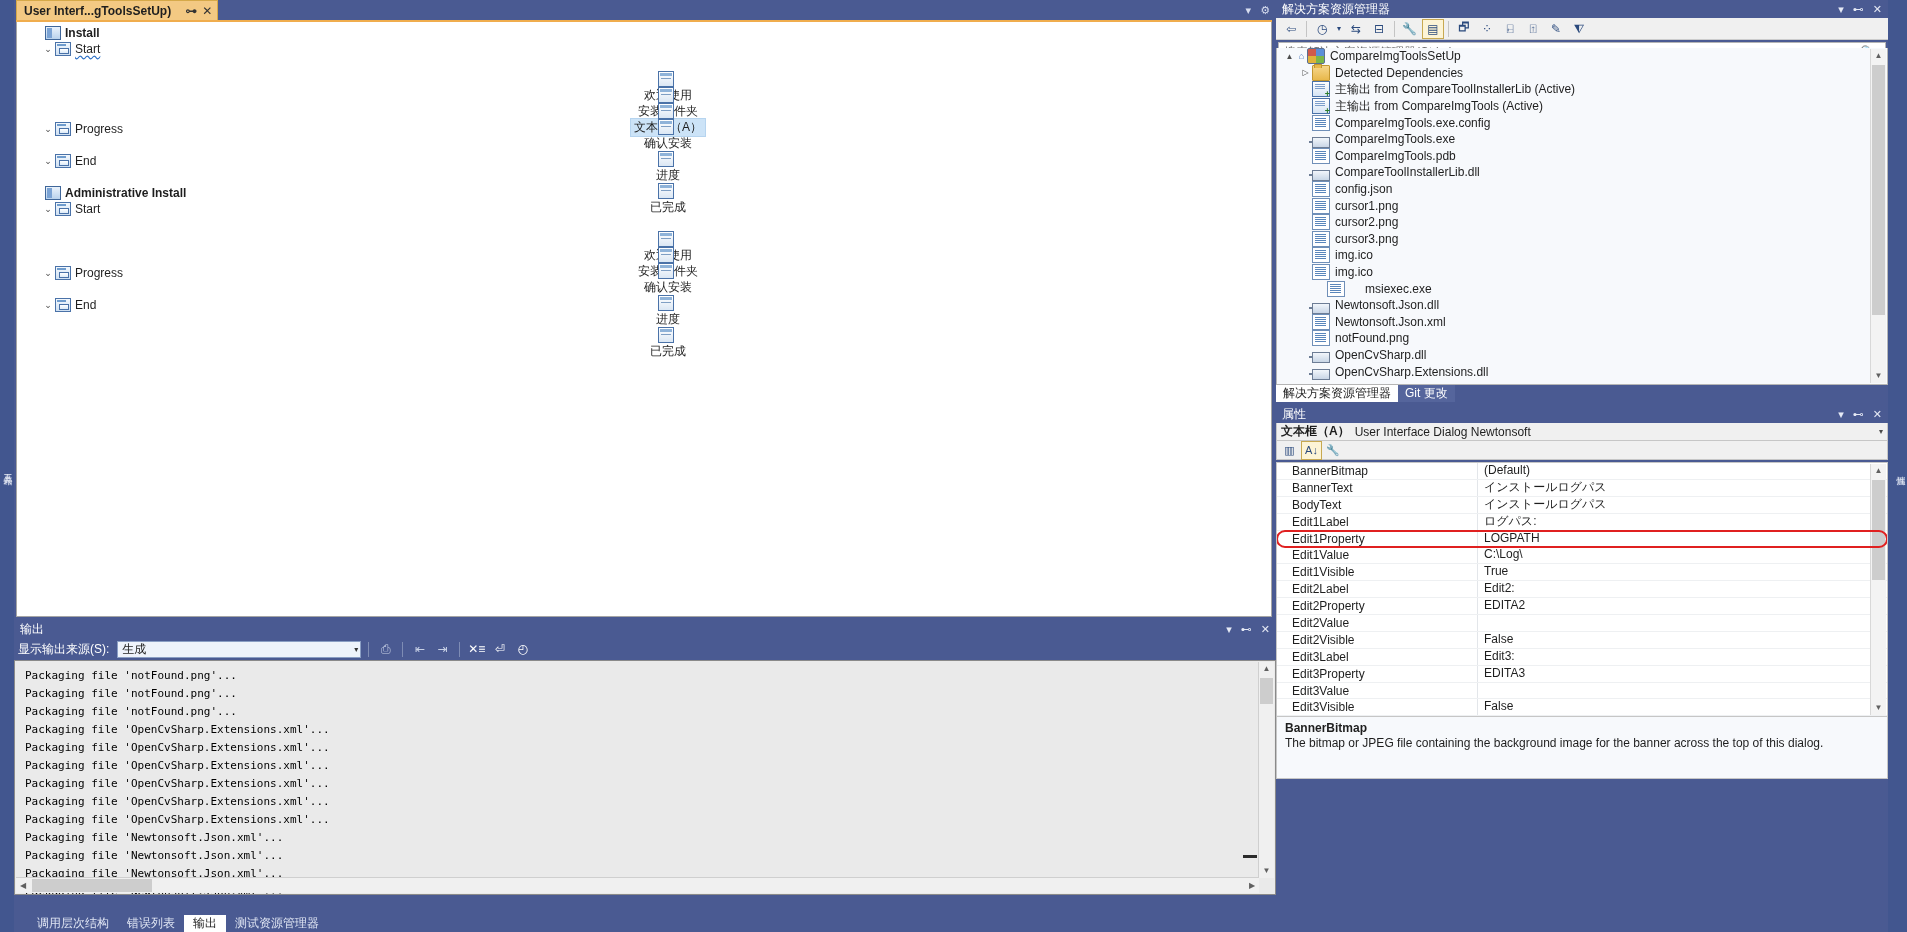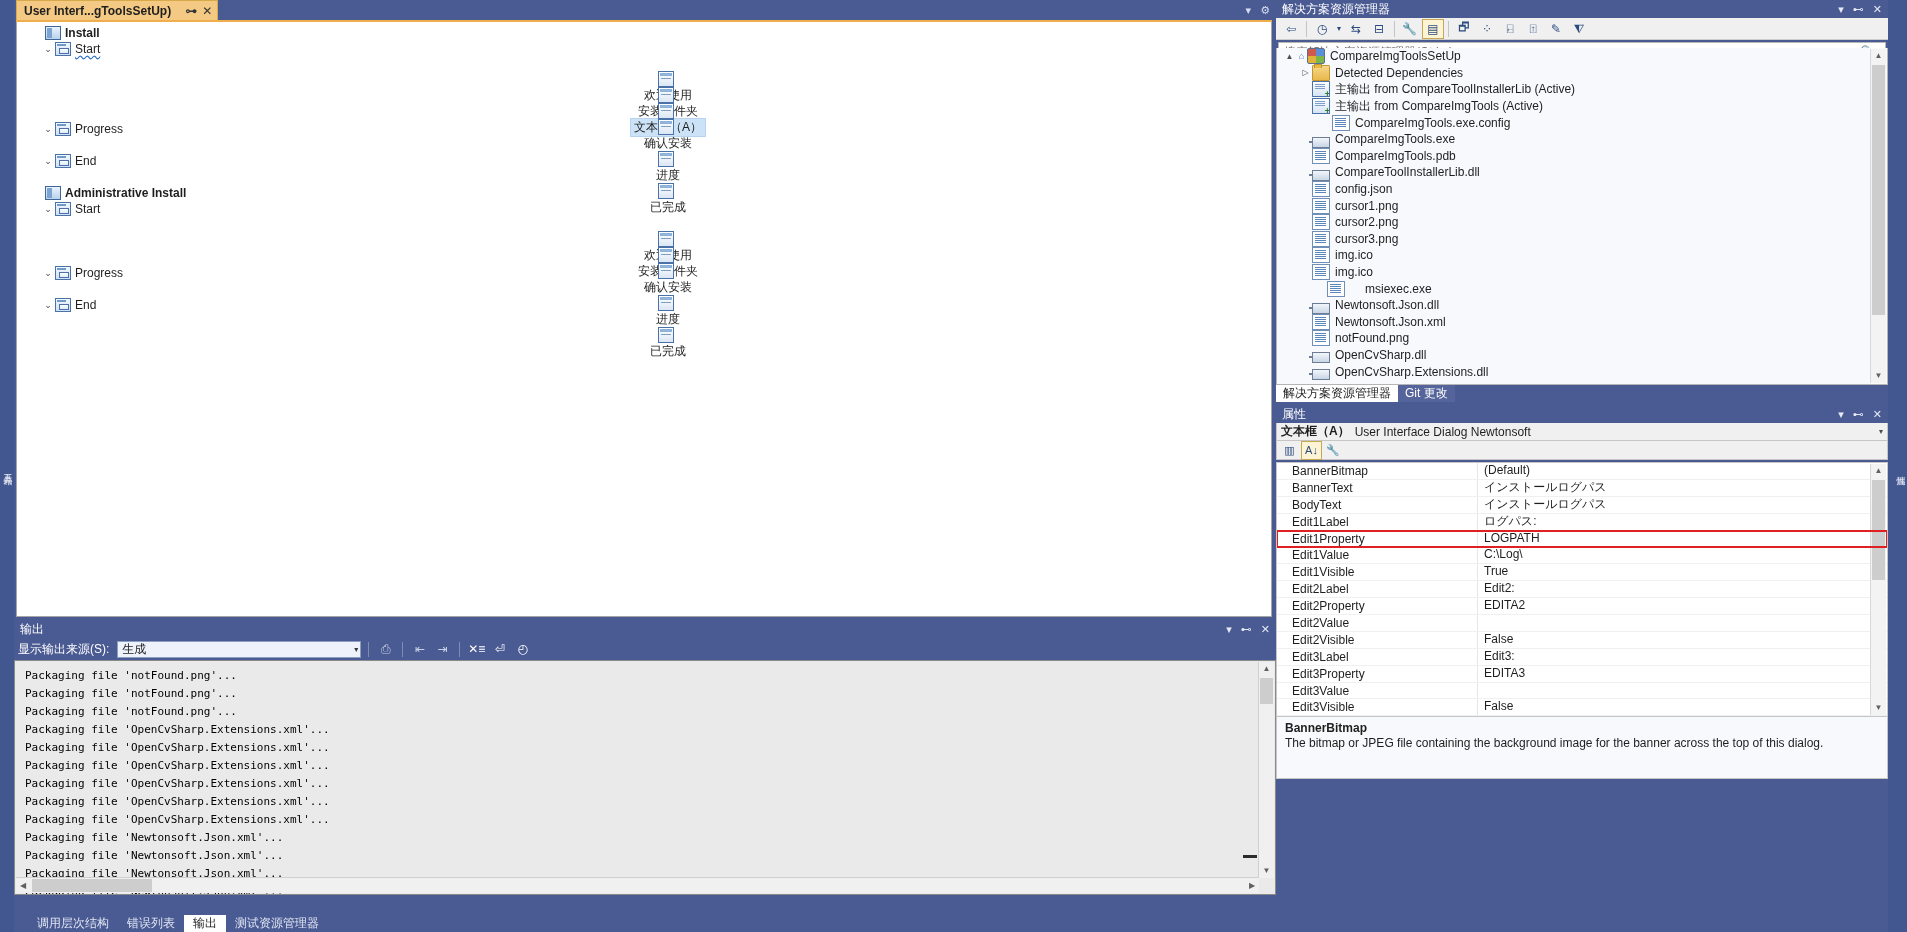--- a/index.html
+++ b/index.html
@@ -489,21 +489,21 @@
         <div class="snode" style="padding-left: 22px;">
           <span class="exp"></span>
           <span class="sicon primary"></span>
           <span>主输出 from CompareToolInstallerLib (Active)</span>
         </div>
         <div class="snode" style="padding-left: 22px;">
           <span class="exp"></span>
           <span class="sicon primary"></span>
           <span>主输出 from CompareImgTools (Active)</span>
         </div>
-        <div class="snode" style="padding-left: 22px; margin-left: 20px;">
+        <div class="snode" style="padding-left: 22px;">
           <span class="exp"></span>
           <span class="sicon file"></span>
           <span>CompareImgTools.exe.config</span>
         </div>
         <div class="snode" style="padding-left: 22px;">
           <span class="exp"></span>
           <span class="sicon dll"></span>
           <span>CompareImgTools.exe</span>
         </div>
         <div class="snode" style="padding-left: 22px;">
@@ -621,21 +621,21 @@
           <div class="pv">インストールログパス</div>
         </div>
         <div class="prow">
           <div class="pk">BodyText</div>
           <div class="pv">インストールログパス</div>
         </div>
         <div class="prow">
           <div class="pk">Edit1Label</div>
           <div class="pv">ログパス:</div>
         </div>
-        <div class="prow highlight" style="outline-color: rgb(224, 32, 32);">
+        <div class="prow highlight" style="outline-color: rgb(224, 32, 32); border-radius: 8px;">
           <div class="pk">Edit1Property</div>
           <div class="pv">LOGPATH</div>
         </div>
         <div class="prow">
           <div class="pk">Edit1Value</div>
           <div class="pv">C:\Log\</div>
         </div>
         <div class="prow">
           <div class="pk">Edit1Visible</div>
           <div class="pv">True</div>

